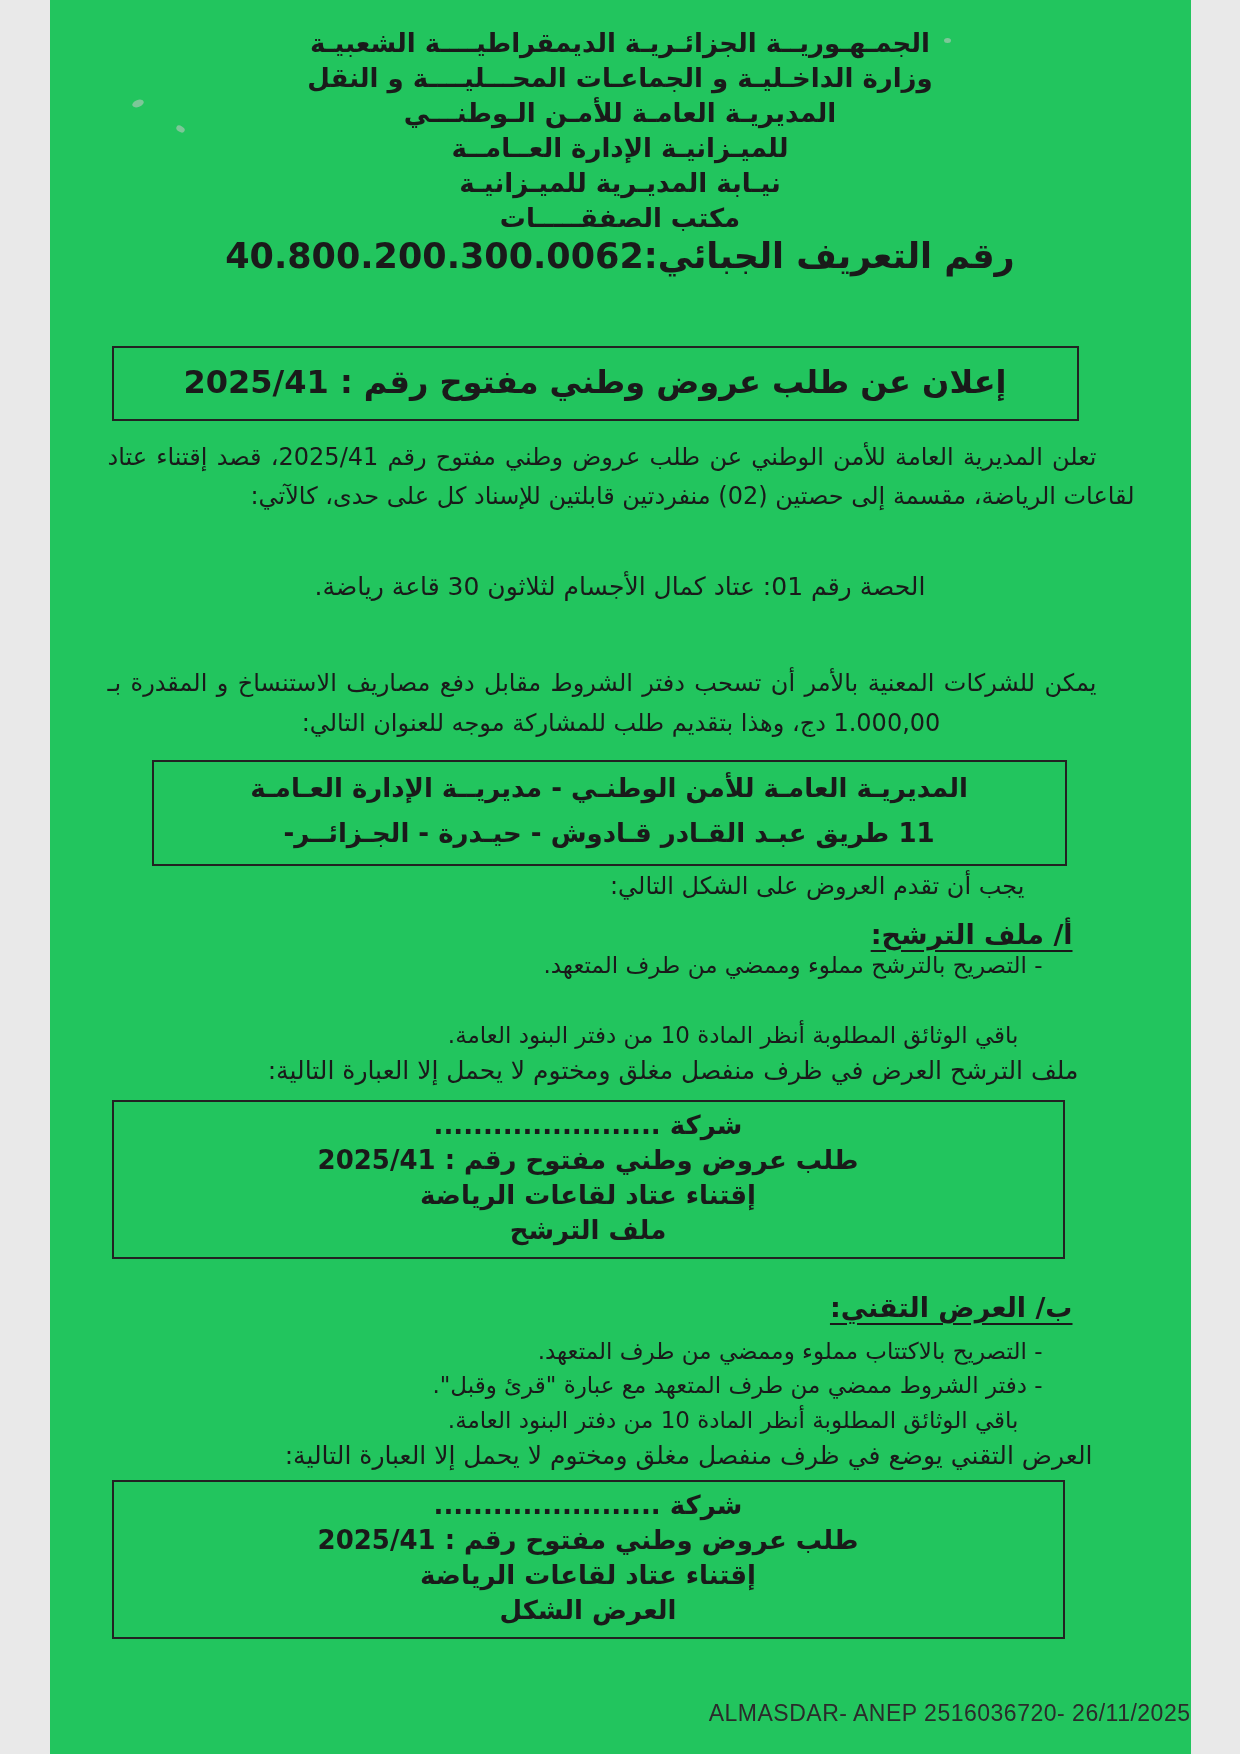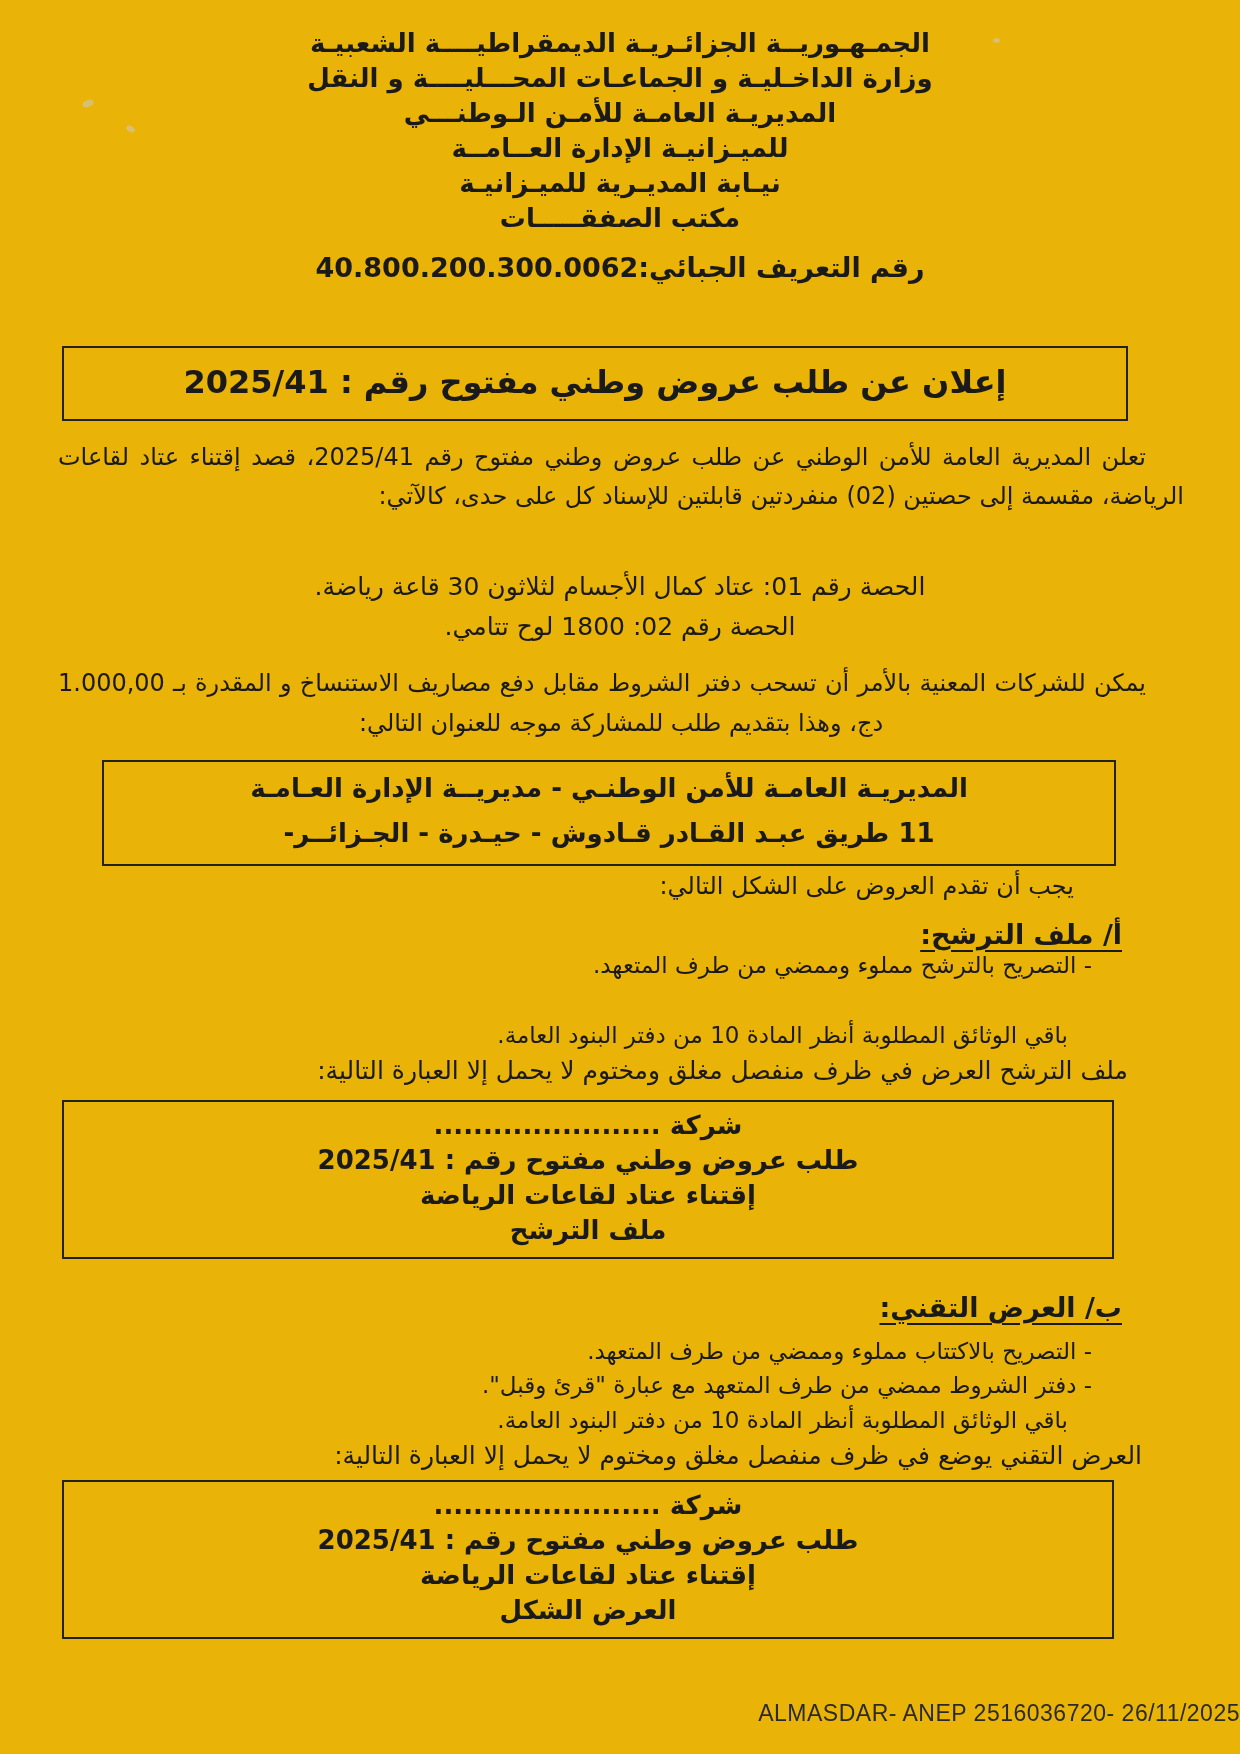--- a/index.html
+++ b/index.html
@@ -1,29 +1,29 @@
 <!DOCTYPE html>
 <html lang="ar"><head>
 <meta charset="utf-8">
 <style>
   html,body { margin:0; padding:0; background:#e9e9e9; }
   .page {
-    position:relative; width:1240px; height:1754px; margin:0 auto;
-    background:#eab308; overflow:hidden;
+    position:relative; width:1141px; height:1754px; margin:0 auto;
+    background:#22c55e; overflow:hidden;
     direction:rtl;
     font-family:"DejaVu Sans", sans-serif;
     color:#1a1a1a;
   }
 
   .header {
     position:absolute; top:26px; left:0; right:0;
     text-align:center; font-weight:bold;
     font-size:26px; line-height:35px;
   }
-  .fiscal { font-size:27px; margin-top:14px; }
+  .fiscal { font-size:35px; margin-top:3px; }
 
   .box { border:2px solid #222; background:transparent; }
 
   .title-box {
     position:absolute; top:346px; left:62px; right:112px;
     padding:15px 10px 18px;
     text-align:center; font-size:32px; font-weight:bold;
   }
 
   .p1 {
@@ -114,21 +114,20 @@
   </div>
 
   <div class="title-box box">
     <span>إعلان عن طلب عروض وطني مفتوح رقم : 2025/41</span>
   </div>
 
   <div class="p1">تعلن المديرية العامة للأمن الوطني عن طلب عروض وطني مفتوح رقم 2025/41، قصد إقتناء عتاد لقاعات الرياضة، مقسمة إلى حصتين (02) منفردتين قابلتين للإسناد كل على حدى، كالآتي:</div>
 
   <div class="lots">
     <div>الحصة رقم 01: عتاد كمال الأجسام لثلاثون 30 قاعة رياضة.</div>
-    <div>الحصة رقم 02: 1800 لوح تتامي.</div>
   </div>
 
   <div class="p2">يمكن للشركات المعنية بالأمر أن تسحب دفتر الشروط مقابل دفع مصاريف الاستنساخ و المقدرة بـ 1.000,00 دج، وهذا بتقديم طلب للمشاركة موجه للعنوان التالي:</div>
 
   <div class="address-box box">
     <div>المديريـة العامـة للأمن الوطنـي - مديريــة الإدارة العـامـة</div>
     <div>11 طريق عبـد القـادر قـادوش - حيـدرة - الجـزائــر-</div>
   </div>
 
   <div class="offers-intro">يجب أن تقدم العروض على الشكل التالي:</div>

